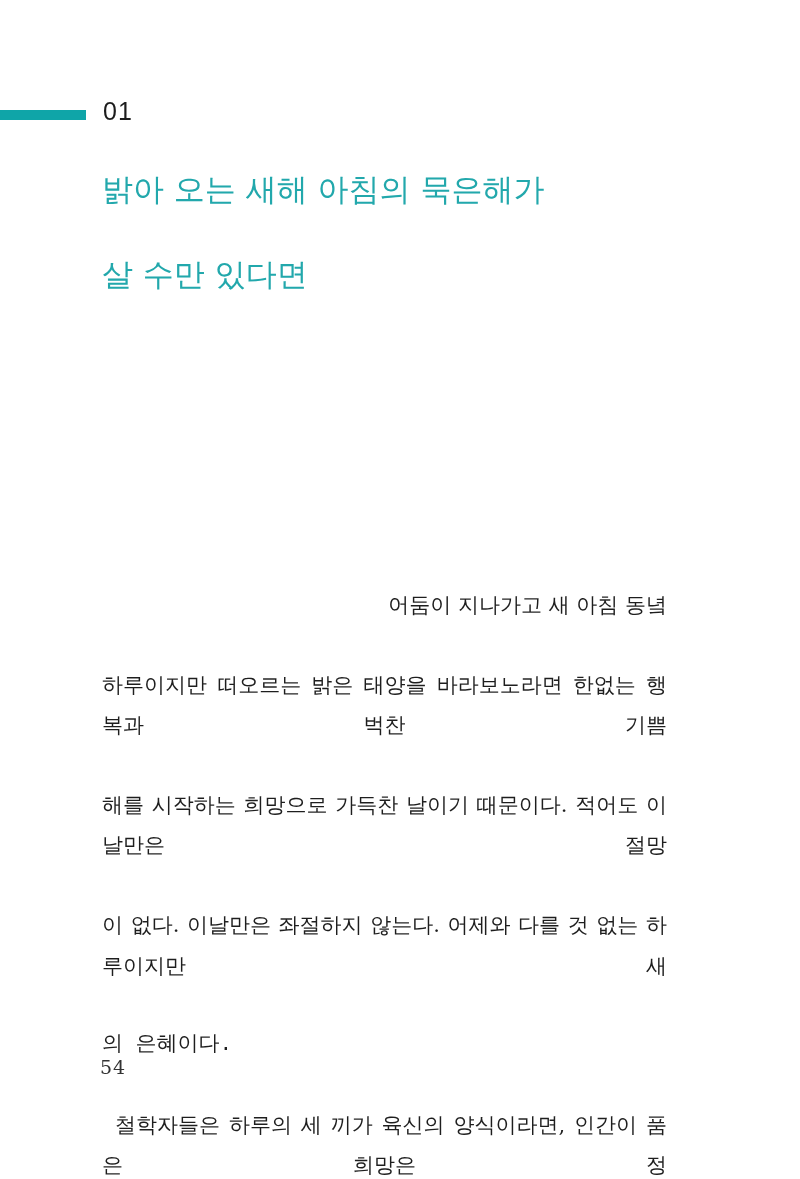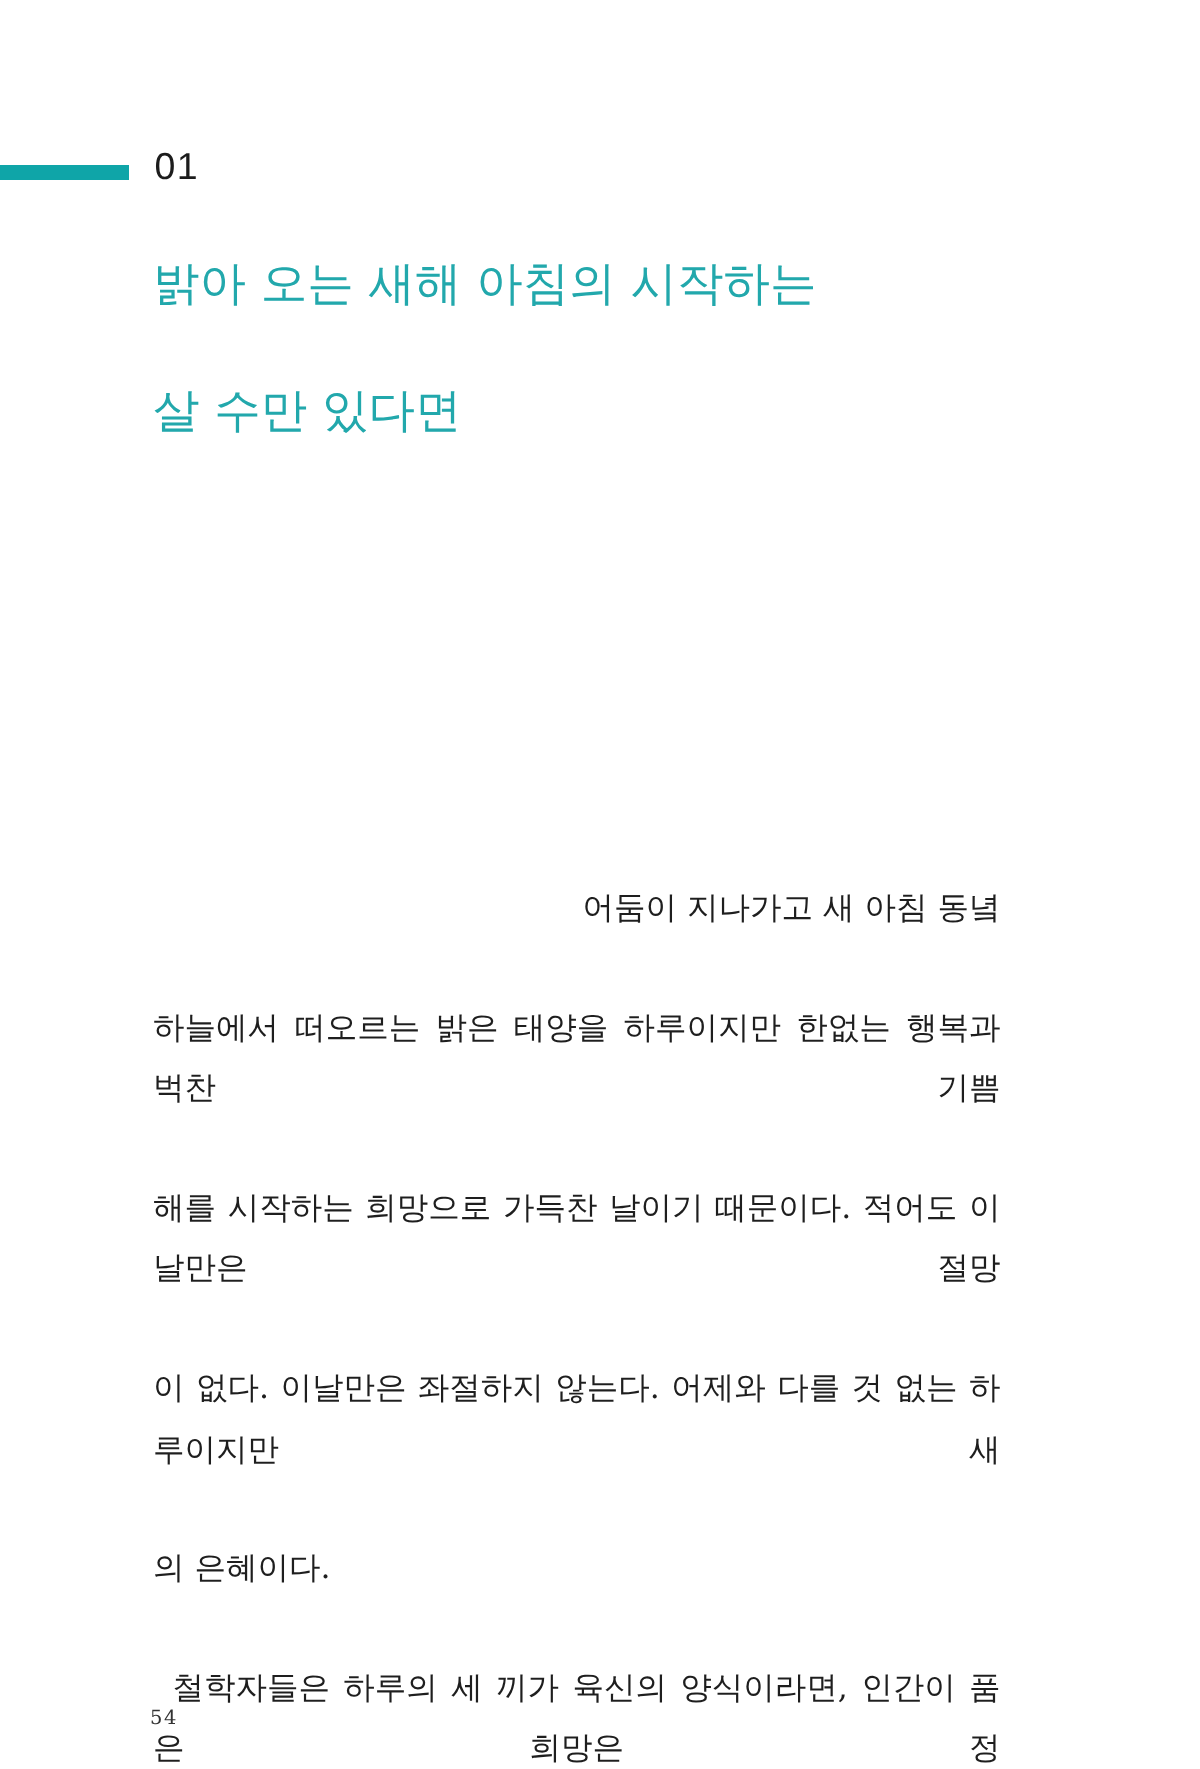--- a/index.html
+++ b/index.html
@@ -51,48 +51,48 @@
     font-size: 21px;
     line-height: 40.6px;
     color: #1e1e1e;
   }
   .body-line { width: 100%; margin-top: 39px; }
   .line-right { text-align: right; }
   .line-justify {
     text-align: justify;
     text-align-last: justify;
   }
-  .line-plain { text-align: left; }
+  .line-plain { text-align: left; font-family: Liberation Mono, monospace; }
   .line-indent { text-indent: 13px; }
   .page-number {
     position: absolute;
     left: 100px;
-    top: 1138px;
-    font-size: 13px;
+    top: 1056px;
+    font-size: 19px;
     color: #333333;
     letter-spacing: 1px;
   }
 </style>
 </head>
 <body>
 
 <div class="page">
 
   <div class="accent-bar" style="background-color: rgb(15, 165, 168);"></div>
 
   <div class="chapter-number">01</div>
 
   <h1 class="chapter-title" style="margin:0;">
-    <div style="color: rgb(34, 168, 172);">밝아 오는 새해 아침의 시작하는</div>
+    <div style="color: rgb(34, 168, 172);">밝아 오는 새해 아침의 묵은해가</div>
     <div style="color: rgb(34, 168, 172); margin-top: 42px;">살 수만 있다면</div>
   </h1>
 
   <div class="body-text" style="color: rgb(30, 30, 30);">
     <div class="body-line line-right">어둠이 지나가고 새 아침 동녘</div>
-    <div class="body-line line-justify">하늘에서 떠오르는 밝은 태양을 하루이지만 한없는 행복과 벅찬 기쁨</div>
+    <div class="body-line line-justify">하루이지만 떠오르는 밝은 태양을 바라보노라면 한없는 행복과 벅찬 기쁨</div>
     <div class="body-line line-justify">해를 시작하는 희망으로 가득찬 날이기 때문이다. 적어도 이날만은 절망</div>
     <div class="body-line line-justify">이 없다. 이날만은 좌절하지 않는다. 어제와 다를 것 없는 하루이지만 새</div>
     <div class="body-line line-plain">의 은혜이다.</div>
     <div class="body-line line-justify line-indent">철학자들은 하루의 세 끼가 육신의 양식이라면, 인간이 품은 희망은 정</div>
 
   </div>
 
   <div class="page-number">54</div>
 
 </div>

